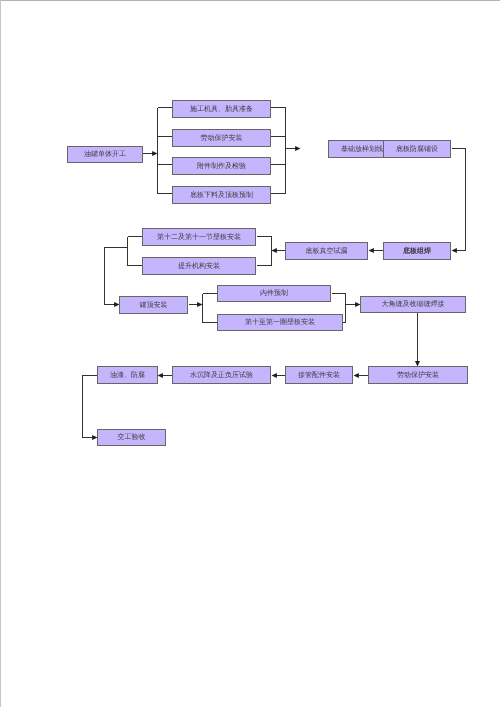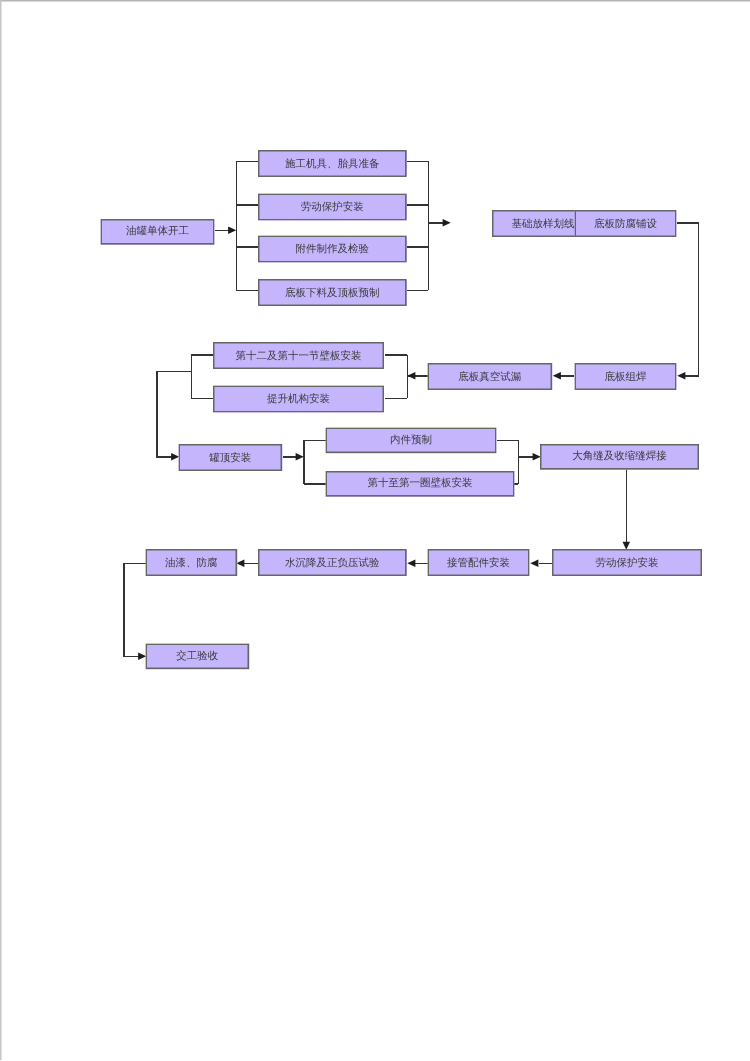--- a/index.html
+++ b/index.html
@@ -93,21 +93,21 @@
       </div>
       <div class="node" style="left: 172px; top: 186px; width: 99px; height: 18px;">
         <span class="lbl">底板下料及顶板预制</span>
       </div>
       <div class="node" style="left: 300px; top: 140px; width: 68px; height: 18px; margin-left: 28px;">
         <span class="lbl">基础放样划线</span>
       </div>
       <div class="node" style="left: 383px; top: 140px; width: 68px; height: 18px;">
         <span class="lbl">底板防腐铺设</span>
       </div>
-      <div class="node" style="left: 383px; top: 242px; width: 68px; height: 18px;">
+      <div class="node" style="left: 383px; top: 242px; width: 68px; height: 18px; font-weight: bold;">
         <span class="lbl">底板组焊</span>
       </div>
       <div class="node" style="left: 285px; top: 242px; width: 83px; height: 18px;">
         <span class="lbl">底板真空试漏</span>
       </div>
       <div class="node" style="left: 142px; top: 228px; width: 114px; height: 18px;">
         <span class="lbl">第十二及第十一节壁板安装</span>
       </div>
       <div class="node" style="left: 142px; top: 257px; width: 114px; height: 18px;">
         <span class="lbl">提升机构安装</span>

